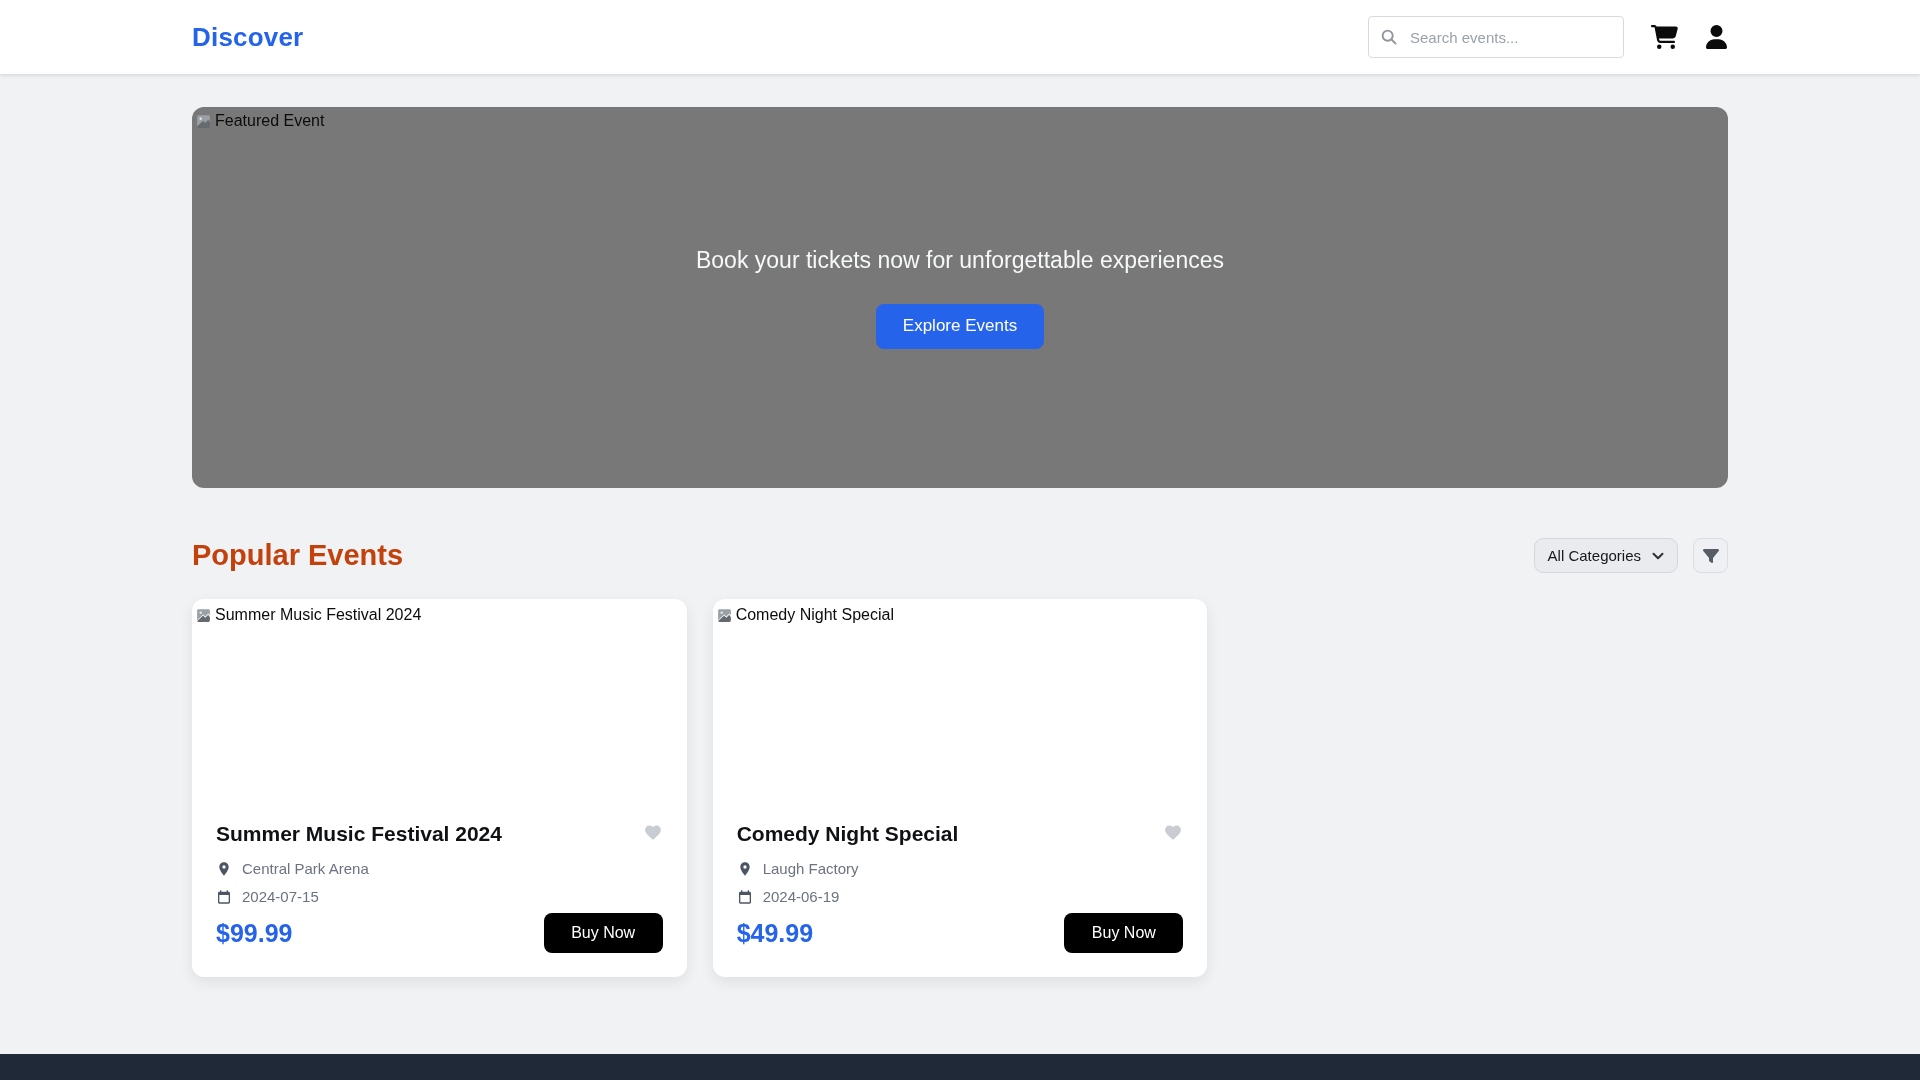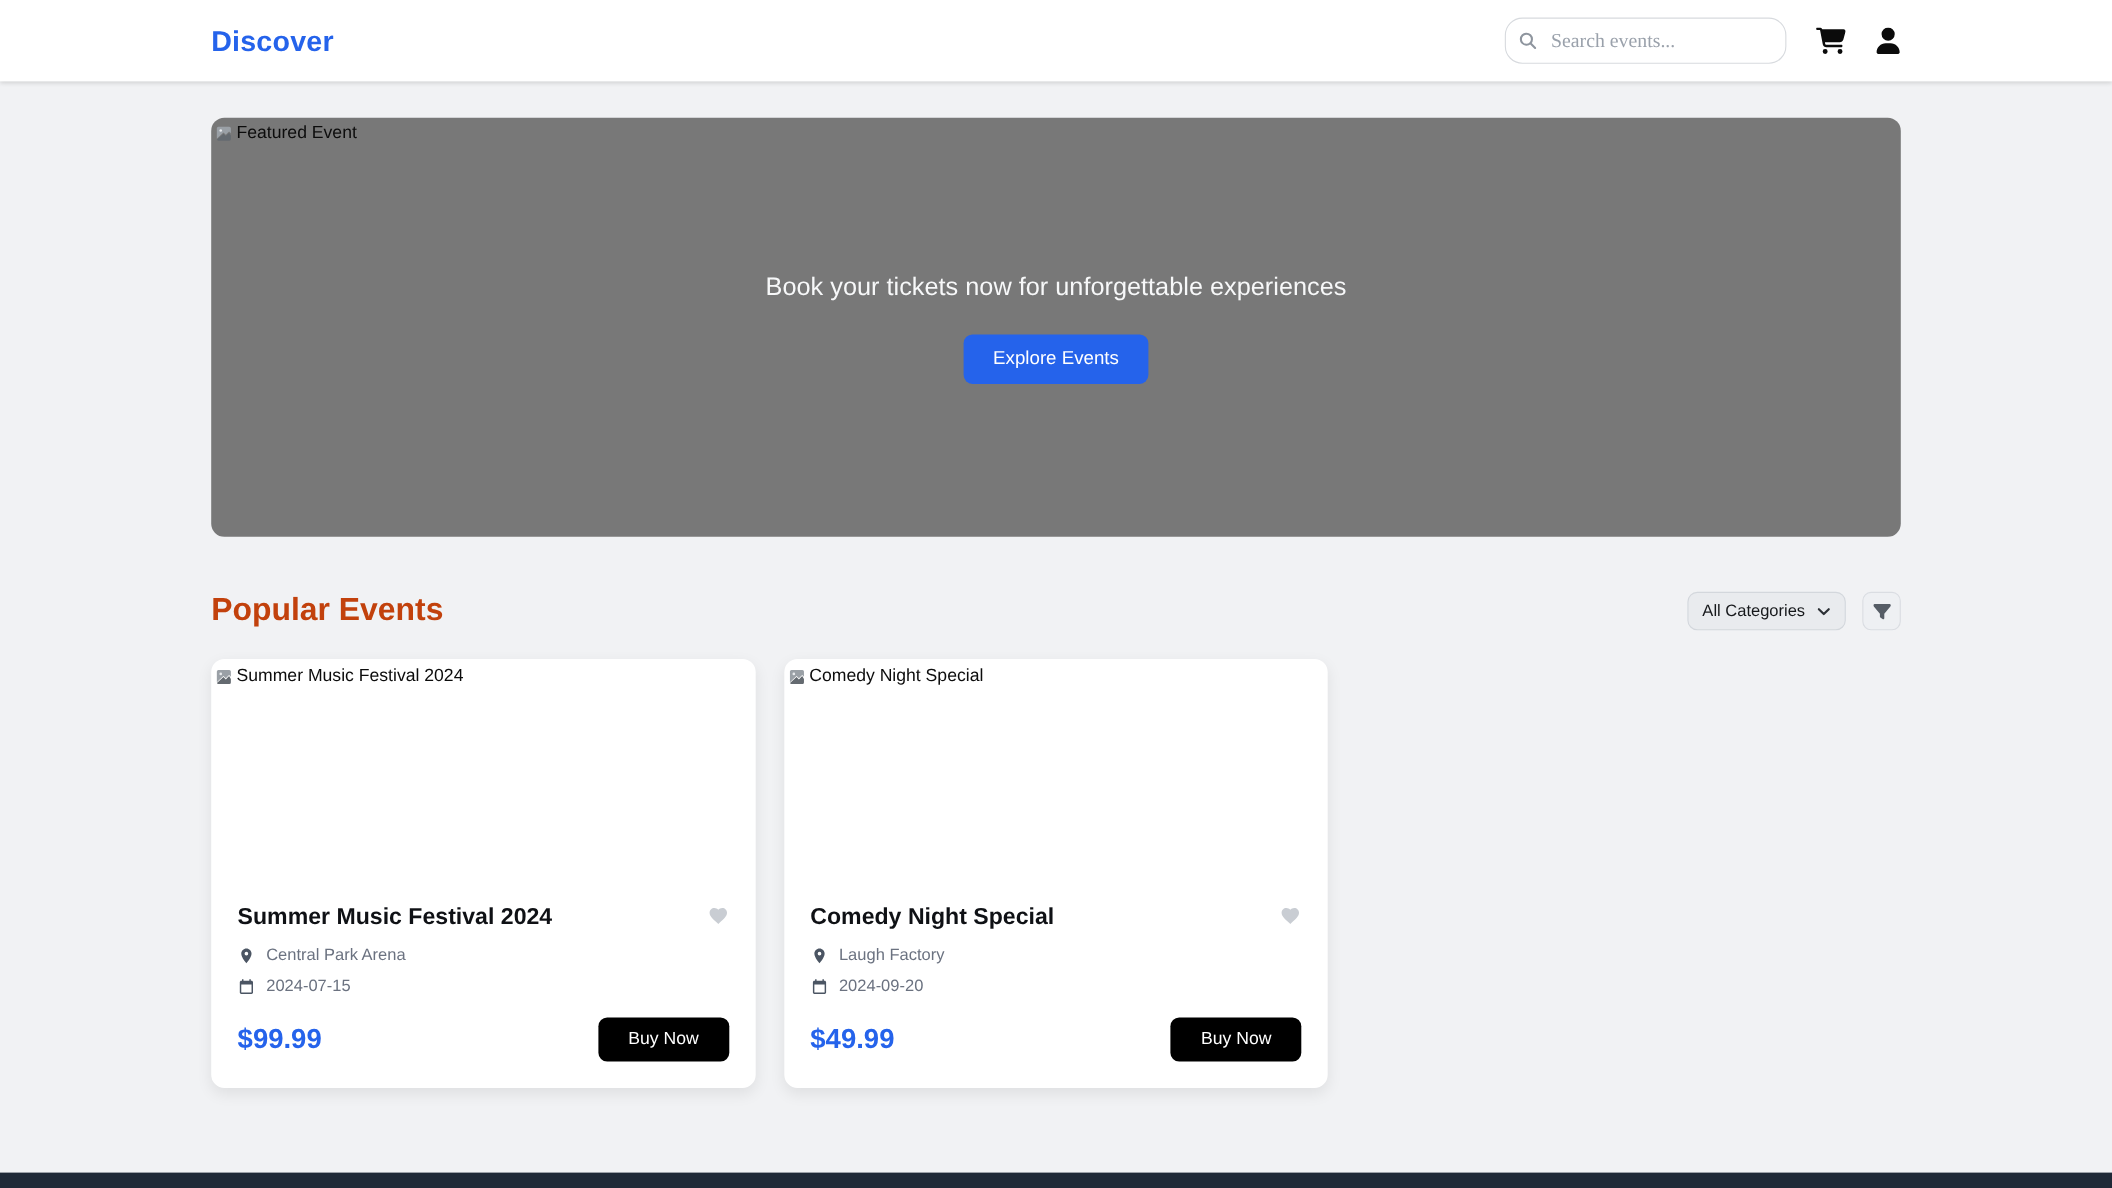--- a/index.html
+++ b/index.html
@@ -18,23 +18,23 @@
     box-shadow: 0 1px 4px rgba(0,0,0,.14);
     position: relative; z-index: 5;
     display: flex; align-items: center;
   }
   .header-inner { display: flex; align-items: center; justify-content: space-between; }
   .logo { font-size: 26px; font-weight: bold; color: #2563eb; cursor: pointer; letter-spacing: .2px; }
   .header-right { display: flex; align-items: center; gap: 27px; }
   .search-wrap { position: relative; }
   .search-input {
     width: 256px; height: 42px;
-    border: 1px solid #d7dade; border-radius: 16px;
-    padding: 0 12px 0 41px; font-size: 18px; color: #333;
-    font-family: Liberation Serif, serif;
+    border: 1px solid #d7dade; border-radius: 4px;
+    padding: 0 12px 0 41px; font-size: 15px; color: #333;
+    font-family: Liberation Sans, sans-serif;
     outline: none; background: #fff;
   }
   .search-input::placeholder { color: #9aa1ab; }
   .search-icon { position: absolute; left: 12px; top: 50%; transform: translateY(-50%); display: flex; }
   .icon-btn { background: none; border: none; padding: 0; cursor: pointer; display: flex; align-items: center; }
 
   
   .hero {
     position: relative; width: 1536px; margin: 33px auto 0;
     height: 381px; background: #787878; border-radius: 12px;
@@ -73,21 +73,21 @@
   }
   .card-img { height: 212px; position: relative; }
   .img-alt { position: absolute; top: 7px; left: 3px; font-size: 16px; color: #0c0c0c; }
   .card-body { padding: 10px 24px 24px; }
   .card-title-row { display: flex; justify-content: space-between; align-items: flex-start; }
   .card-title { font-size: 21px; font-weight: bold; color: #0f1115; margin: 0; line-height: 26px; }
   .heart-btn { background: none; border: none; padding: 0; margin-top: 2px; cursor: pointer; display: flex; }
   .meta-row { display: flex; align-items: center; gap: 10px; color: #6b7280; font-size: 15px; }
   .meta-row.venue { margin-top: 13px; }
   .meta-row.date { margin-top: 11px; }
-  .price-row { display: flex; align-items: center; justify-content: space-between; margin-top: 20px; }
+  .price-row { display: flex; align-items: center; justify-content: space-between; margin-top: 8px; }
   .price { color: #2563eb; font-size: 25px; font-weight: bold; }
   .buy-btn {
     background: #000000; color: #fff; border: none; border-radius: 8px;
     width: 119px; height: 40px; font-size: 16px; cursor: pointer;
     font-family: "Liberation Sans", sans-serif;
   }
 
   
   .footer { margin-top: 77px; height: 200px; background: #1f2937; }
 </style>
@@ -242,21 +242,21 @@
             </svg>
           </span>
           <span>Laugh Factory</span>
         </div>
         <div class="meta-row date">
           <span style="display:flex">
             <svg width="16" height="16" viewBox="0 0 24 24">
               <path fill="#4b5563" d="M19 4h-1V2h-2v2H8V2H6v2H5c-1.1 0-2 .9-2 2v14c0 1.1.9 2 2 2h14c1.1 0 2-.9 2-2V6c0-1.1-.9-2-2-2zm0 16H5V9h14v11z"></path>
             </svg>
           </span>
-          <span>2024-09-20</span>
+          <span>2024-06-19</span>
         </div>
         <div class="price-row">
           <span class="price">$49.99</span>
           <button class="buy-btn">Buy Now</button>
         </div>
       </div>
     </article>
 
   </div>
 </main>

